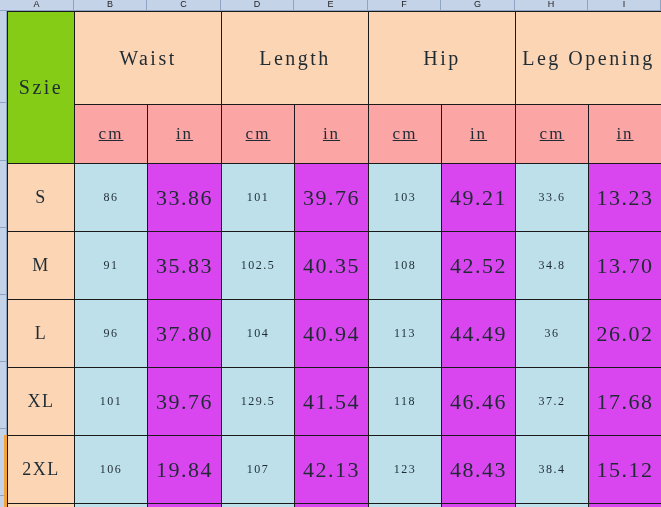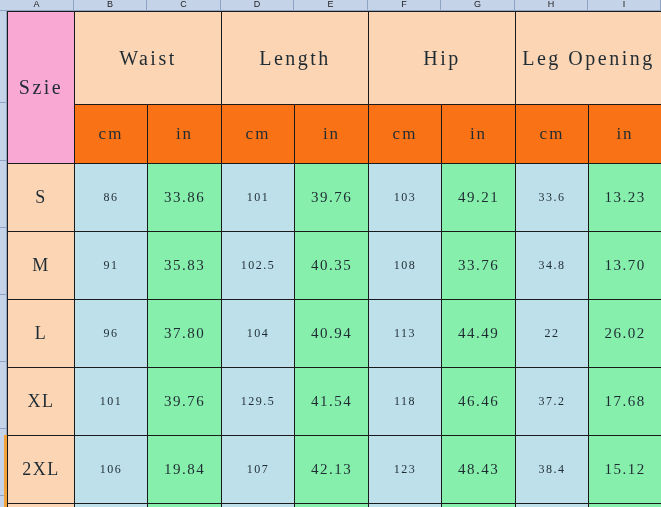--- a/index.html
+++ b/index.html
@@ -93,42 +93,43 @@
     padding: 0;
     overflow: hidden;
     white-space: nowrap;
   }
   td.hdr {
     background: #fbd5b4;
     font-size: 20px;
     letter-spacing: 2.5px;
   }
   td.hdr-size {
-    background: #f9a8d4;
+    background: #84cc16;
     font-size: 20px;
     letter-spacing: 2.5px;
   }
   td.hdr-unit {
-    background: #f97316;
+    background: #fca5a5;
     font-size: 17px;
     letter-spacing: 2px;
+    text-decoration: underline;
   }
   td.size-cell {
     background: #fbd5b4;
     font-size: 18px;
     letter-spacing: 1.5px;
   }
   td.cm-cell {
     background: #bde0ea;
     font-size: 12px;
     letter-spacing: 1.5px;
   }
   td.in-cell {
-    background: #86efac;
-    font-size: 15px;
+    background: #d946ef;
+    font-size: 22px;
     letter-spacing: 1.5px;
   }
 </style>
 </head>
 <body>
 
 <div id="sheet">
 
   <div class="col-header-strip">
     <div class="col-header-cell" style="left:0px;width:74px;"><span>A</span></div>
@@ -197,34 +198,34 @@
           <td class="in-cell">13.23</td>
         </tr>
 
         <tr>
           <td class="size-cell" style="height:67px;">M</td>
           <td class="cm-cell">91</td>
           <td class="in-cell">35.83</td>
           <td class="cm-cell">102.5</td>
           <td class="in-cell">40.35</td>
           <td class="cm-cell">108</td>
-          <td class="in-cell">33.76</td>
+          <td class="in-cell">42.52</td>
           <td class="cm-cell">34.8</td>
           <td class="in-cell">13.70</td>
         </tr>
 
         <tr>
           <td class="size-cell" style="height:67px;">L</td>
           <td class="cm-cell">96</td>
           <td class="in-cell">37.80</td>
           <td class="cm-cell">104</td>
           <td class="in-cell">40.94</td>
           <td class="cm-cell">113</td>
           <td class="in-cell">44.49</td>
-          <td class="cm-cell">22</td>
+          <td class="cm-cell">36</td>
           <td class="in-cell">26.02</td>
         </tr>
 
         <tr>
           <td class="size-cell" style="height:67px;">XL</td>
           <td class="cm-cell">101</td>
           <td class="in-cell">39.76</td>
           <td class="cm-cell">129.5</td>
           <td class="in-cell">41.54</td>
           <td class="cm-cell">118</td>

